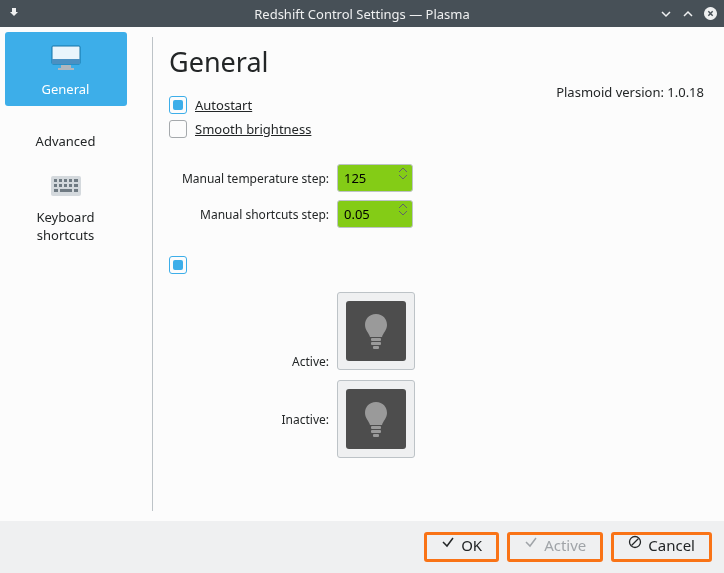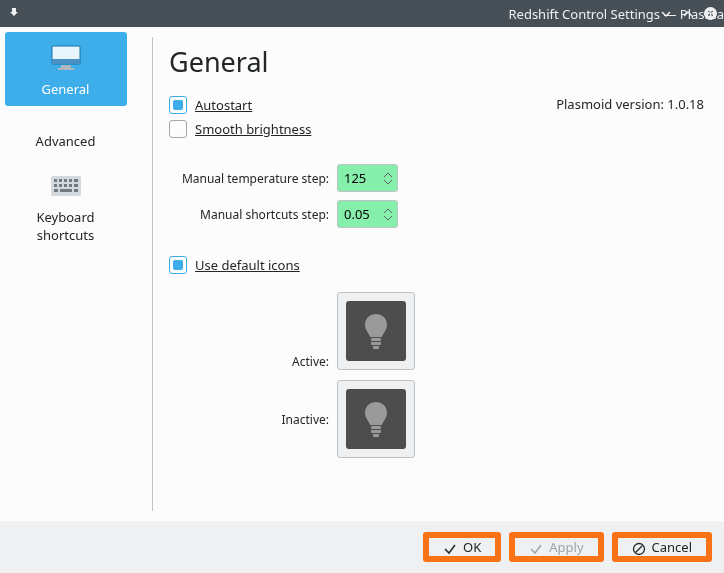--- a/index.html
+++ b/index.html
@@ -1,48 +1,48 @@
 <!DOCTYPE html>
 <html><head>
 <meta charset="utf-8">
 <style>
 * { box-sizing: border-box; margin: 0; padding: 0; }
 body { font-family: "Noto Sans", "Segoe UI", sans-serif; font-size: 13px; color: #232627; background: #eff0f1; width: 724px; height: 573px; overflow: hidden; }
 .titlebar { height: 27px; background: #475057; color: #eff0f1; display: flex; align-items: center; padding: 0 6px; position: relative; }
 .titlebar-icon { width: 16px; height: 16px; display: flex; align-items: center; justify-content: center; }
-.titlebar-title { position: absolute; left: 0; right: 0; text-align: right; font-size: 13px; pointer-events: none; }
+.titlebar-title { position: absolute; left: 0; right: 0; text-align: center; font-size: 13px; pointer-events: none; }
 .titlebar-controls { margin-left: auto; display: flex; gap: 6px; align-items: center; }
 .tbc { width: 16px; height: 16px; display: flex; align-items: center; justify-content: center; cursor: pointer; }
 .tbc svg { stroke: #eff0f1; }
 .main { display: flex; height: 494px; background: #fcfcfc; }
 .sidebar { width: 132px; background: #fcfcfc; padding: 5px; display: flex; flex-direction: column; align-items: center; border-right: 1px solid transparent; }
 .sidebar-item { width: 122px; display: flex; flex-direction: column; align-items: center; padding: 10px 4px 8px 4px; cursor: pointer; border-radius: 3px; margin-bottom: 2px; text-align: center; }
 .sidebar-item.selected { background: #3daee9; color: #fff; }
 .sidebar-icon { width: 32px; height: 32px; display: flex; align-items: center; justify-content: center; margin-bottom: 6px; }
 .sidebar-label { font-size: 13px; }
 .content { flex: 1; padding: 10px 20px 10px 20px; position: relative; display: flex; }
 .vsep { width: 1px; background: #bdc3c7; margin-right: 16px; height: 100%; }
 .content-body { flex: 1; }
 .heading { font-size: 27px; font-weight: 400; margin-bottom: 16px; margin-top: 6px; }
 .row { display: flex; align-items: center; margin-bottom: 6px; text-decoration: underline; }
 .checkbox { width: 18px; height: 18px; border: 1px solid #a5a9ac; border-radius: 3px; margin-right: 8px; display: inline-flex; align-items: center; justify-content: center; cursor: pointer; background: #fcfcfc; }
 .checkbox.checked { border-color: #3daee9; }
 .checkbox.checked::after { content: ""; width: 10px; height: 10px; background: #3daee9; border-radius: 2px; }
-.version { position: absolute; right: 20px; top: 68px; font-size: 13px; color: #232627; }
+.version { position: absolute; right: 20px; top: 56px; font-size: 13px; color: #232627; }
 .form-row { display: flex; align-items: center; margin-bottom: 8px; }
 .form-label { width: 160px; text-align: right; margin-right: 8px; font-size: 12px; }
-.spinbox { display: flex; align-items: center; border: 1px solid #bdc3c7; border-radius: 3px; background: #86efac; height: 28px; width: 61px; padding: 0 4px 0 6px; }
+.spinbox { display: flex; border: 1px solid #bdc3c7; border-radius: 3px; background: #84cc16; height: 28px; width: 76px; padding: 0 4px 0 6px; }
 .spinbox input { border: none; outline: none; width: 32px; font-size: 13px; background: transparent; font-family: inherit; }
 .spin-arrows { display: flex; flex-direction: column; gap: 0; margin-left: auto; }
 .spin-arrow { width: 10px; height: 8px; cursor: pointer; display: flex; align-items: center; justify-content: center; }
 .spin-arrow svg { display: block; }
 .icon-well { width: 78px; height: 78px; border: 1px solid #bdc3c7; border-radius: 3px; background: #eff0f1; display: flex; align-items: center; justify-content: center; cursor: pointer; }
 .icon-tile { width: 60px; height: 60px; background: #4d4d4d; border-radius: 3px; display: flex; align-items: center; justify-content: center; }
 .button-bar { height: 52px; padding: 10px 12px; display: flex; justify-content: flex-end; gap: 8px; background: #eff0f1; border-top: 1px solid transparent; }
-.btn { height: 30px; padding: 0 14px; border: 6px solid #f97316; border-radius: 3px; background: #eff0f1; display: inline-flex; align-items: flex-end; gap: 6px; cursor: pointer; font-size: 13px; font-family: inherit; color: #232627; }
+.btn { height: 30px; padding: 0 14px; border: 3px solid #f97316; border-radius: 3px; background: #eff0f1; display: inline-flex; align-items: flex-start; gap: 6px; cursor: pointer; font-size: 15px; font-family: inherit; color: #232627; }
 .btn.disabled { color: #a0a4a8; cursor: default; }
 .btn.disabled svg { stroke: #a0a4a8; }
 .gap { height: 20px; }
 </style>
 </head>
 <body>
 
 <div class="titlebar">
   <div class="titlebar-icon">
     <svg width="14" height="14" viewBox="0 0 14 14">
@@ -165,21 +165,20 @@
                 </svg>
               </div>
           </div>
         </div>
       </div>
 
       <div class="gap"></div>
 
       <div class="row">
         <span class="checkbox checked"></span>
-        <span>Use default icons</span>
       </div>
 
       <div style="height:12px"></div>
 
       <div class="form-row" style="align-items:flex-end;margin-bottom:10px">
         <div class="form-label">Active:</div>
         <div class="icon-well">
           <div class="icon-tile">
             <svg width="30" height="40" viewBox="0 0 30 40">
                 <path d="M15 3 C8 3 4 8 4 14 C4 19 8 22 9 26 L21 26 C22 22 26 19 26 14 C26 8 22 3 15 3 Z" fill="#9a9a9a"></path>
@@ -213,21 +212,21 @@
   <button class="btn">
     <svg width="14" height="14" viewBox="0 0 14 14">
         <path d="M2 7 L6 11 L12 3" fill="none" stroke="#232627" stroke-width="1.5"></path>
       </svg>
     <span>OK</span>
   </button>
   <button class="btn disabled">
     <svg width="14" height="14" viewBox="0 0 14 14">
         <path d="M2 7 L6 11 L12 3" fill="none" stroke="#a0a4a8" stroke-width="1.5"></path>
       </svg>
-    <span>Apply</span>
+    <span>Active</span>
   </button>
   <button class="btn">
     <svg width="14" height="14" viewBox="0 0 14 14">
         <circle cx="7" cy="7" r="5.5" fill="none" stroke="#232627" stroke-width="1.3"></circle>
         <line x1="3.5" y1="10.5" x2="10.5" y2="3.5" stroke="#232627" stroke-width="1.3"></line>
       </svg>
     <span>Cancel</span>
   </button>
 </div>
 

